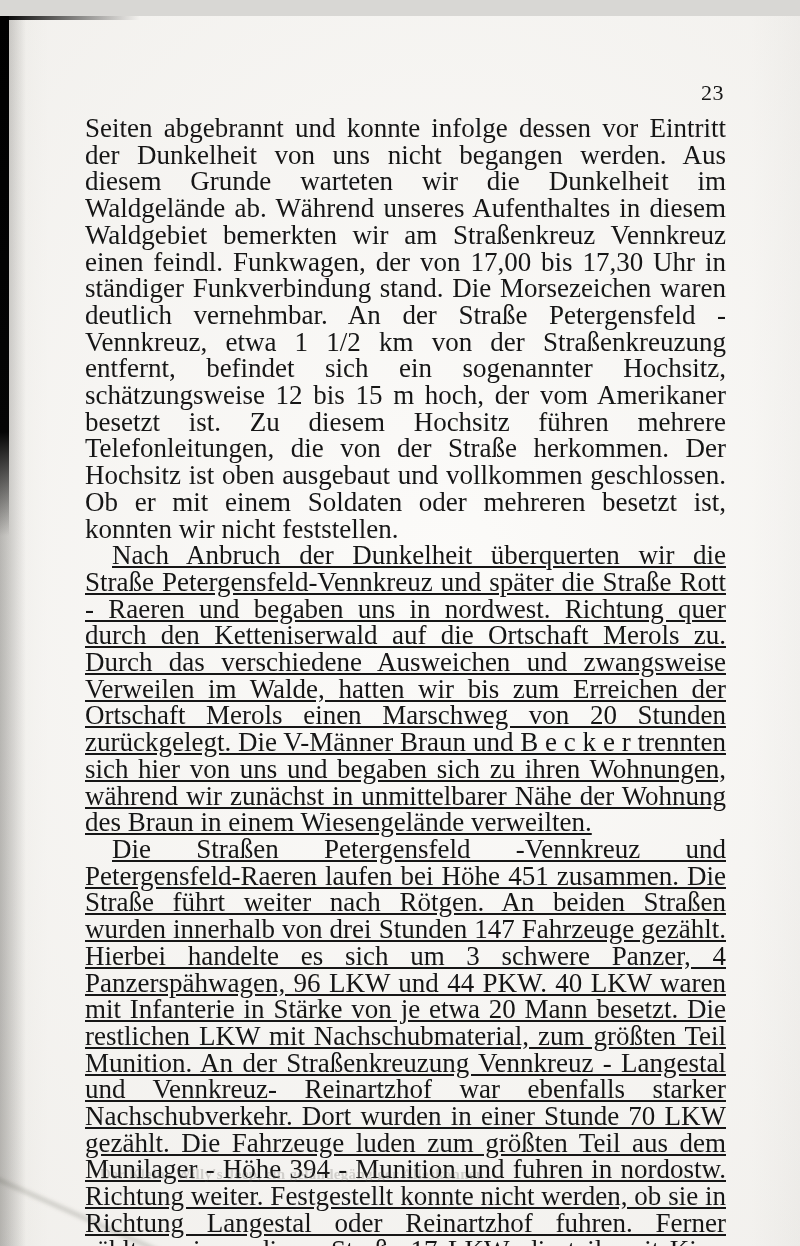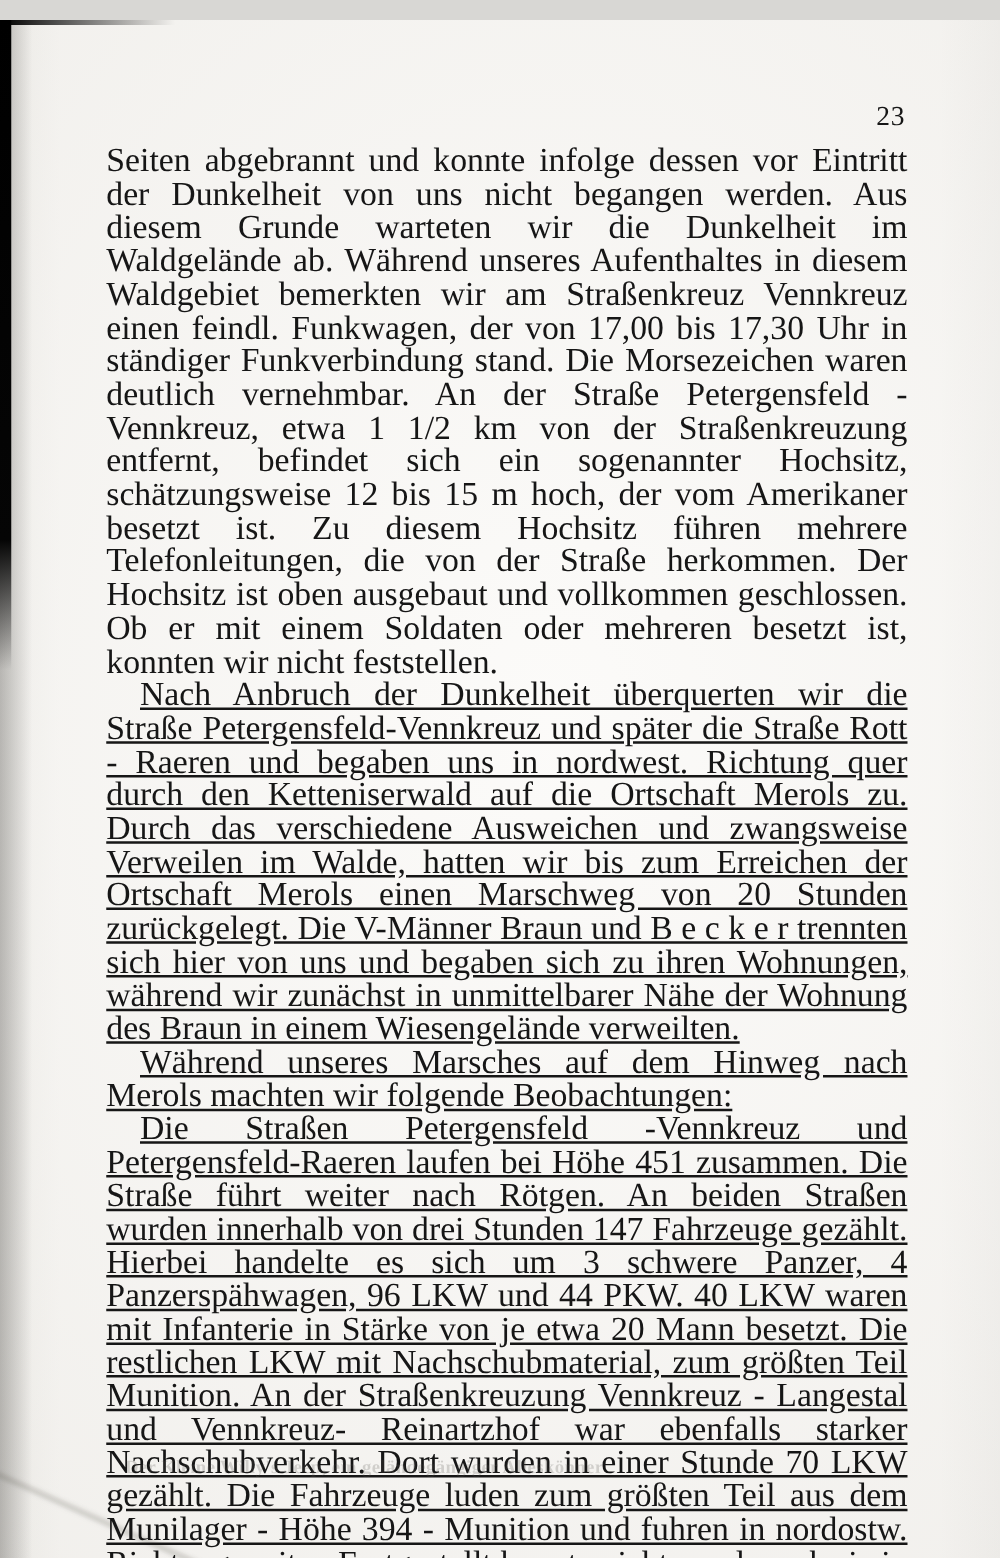--- a/index.html
+++ b/index.html
@@ -113,19 +113,18 @@
   <div class="edge-left-black"></div>
   <div class="edge-top-dark"></div>
   <div class="page-curl-shadow"></div>
   <div class="bottom-edge-shade"></div>
 
   <div class="page-number">23</div>
 
   <div class="text-block">
       <p class="">Seiten abgebrannt und konnte infolge dessen vor Eintritt der Dunkelheit von uns nicht begangen werden. Aus diesem Grunde warteten wir die Dunkelheit im Waldgelände ab. Während unseres Aufenthaltes in diesem Waldgebiet bemerkten wir am Straßenkreuz Vennkreuz einen feindl. Funkwagen, der von 17,00 bis 17,30 Uhr in ständiger Funkverbindung stand. Die Morsezeichen waren deutlich vernehmbar. An der Straße Petergensfeld - Vennkreuz, etwa 1 1/2 km von der Straßenkreuzung entfernt, befindet sich ein sogenannter Hochsitz, schätzungsweise 12 bis 15 m hoch, der vom Amerikaner besetzt ist. Zu diesem Hochsitz führen mehrere Telefonleitungen, die von der Straße herkommen. Der Hochsitz ist oben ausgebaut und vollkommen geschlossen. Ob er mit einem Soldaten oder mehreren besetzt ist,  konnten wir nicht feststellen.</p>
       <p class="indent">Nach Anbruch der Dunkelheit überquerten wir die Straße Petergensfeld-Vennkreuz und später die Straße Rott - Raeren und begaben uns in nordwest. Richtung quer durch den Ketteniserwald auf die Ortschaft Merols zu. Durch das verschiedene Ausweichen und zwangsweise Verweilen im Walde, hatten wir bis zum Erreichen der Ortschaft Merols einen Marschweg von 20 Stunden zurückgelegt. Die V-Männer Braun und B e c k e r  trennten sich hier von uns und begaben sich zu ihren Wohnungen, während wir zunächst in unmittelbarer Nähe der Wohnung des Braun in einem Wiesengelände verweilten.</p>
-      <p class="indent">Während unseres Marsches auf dem Hinweg nach Merols machten wir folgende Beobachtungen:</p>
       <p class="indent">Die Straßen Petergensfeld -Vennkreuz und Petergensfeld-Raeren laufen bei Höhe 451 zusammen. Die Straße führt weiter nach Rötgen. An beiden Straßen wurden innerhalb von drei Stunden 147 Fahrzeuge gezählt. Hierbei handelte es sich um 3 schwere Panzer, 4 Panzerspähwagen, 96 LKW und 44 PKW. 40 LKW waren mit Infanterie in Stärke von je etwa 20 Mann besetzt. Die restlichen LKW mit Nachschubmaterial, zum größten Teil Munition. An der Straßenkreuzung Vennkreuz - Langestal und Vennkreuz- Reinartzhof war ebenfalls starker Nachschubverkehr. Dort wurden in einer Stunde 70 LKW gezählt. Die Fahrzeuge luden zum größten Teil aus dem Munilager - Höhe 394 - Munition und fuhren in nordostw. Richtung weiter. Festgestellt konnte nicht werden, ob sie in Richtung Langestal oder Reinartzhof fuhren. Ferner zählten wir an dieser Straße 17 LKW, die teils mit Kies, teils mit Schotter beladen waren und in gleicher Richtung fuhren. Bei den LKW handelte es sich um einen Typ von 3 1/2 bis 5 Tonnen. Größere geschlossene Kolonnen wurden in diesem Teilabschnitt nicht beobachtet. Im Raum Rötgen-Raeren wurden</p>
     </div>
 
   <div class="bleed-through">Der Kleine Willy's Jeep, ein geländegängiger Alleskönner</div>
 
 </div>
 
 </body></html>

